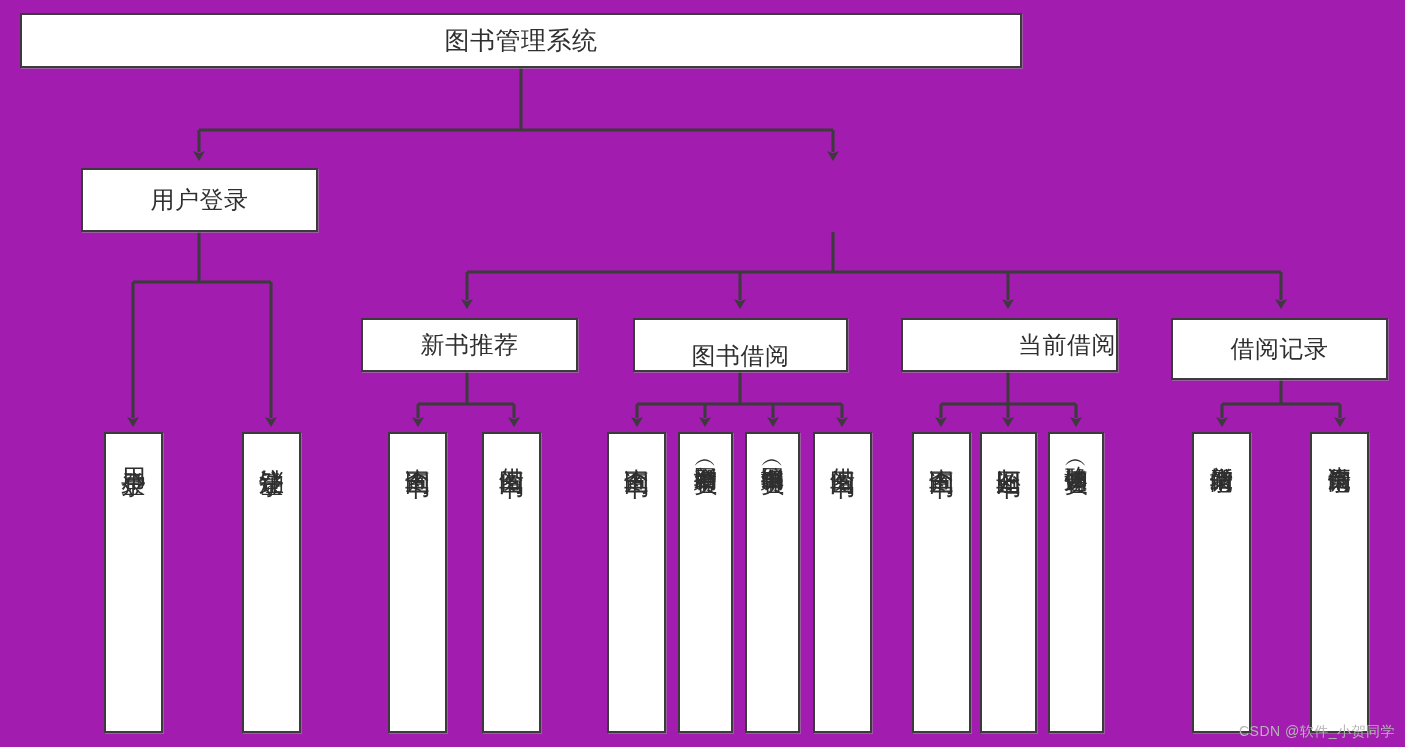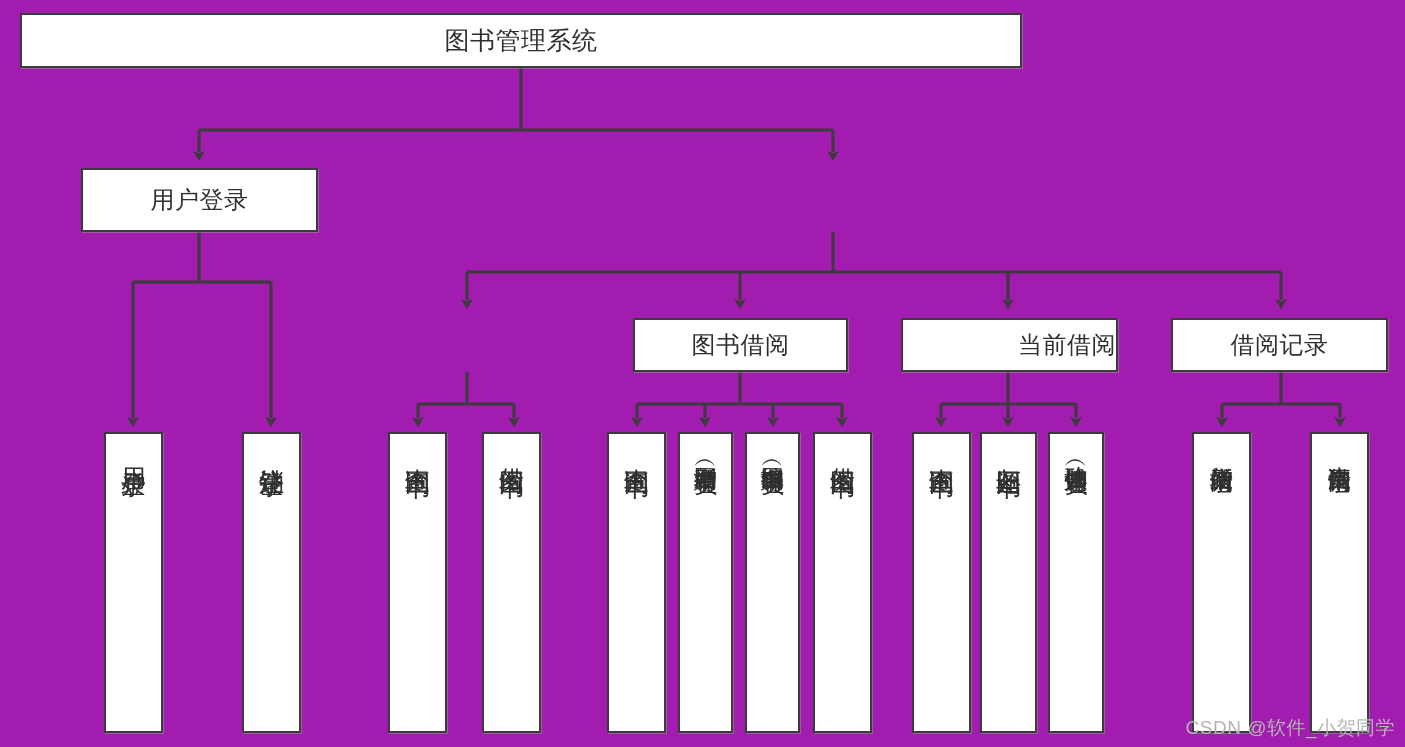--- a/index.html
+++ b/index.html
@@ -57,21 +57,21 @@
     font-size:25px;
     line-height:1.08;
     letter-spacing:2px;
     white-space:normal;
   }
   .node.v.tight .label{ font-size:23px; letter-spacing:1px; }
   .watermark{
     position:absolute;
     right:10px;
     bottom:6px;
-    font-size:19px;
+    font-size:14px;
     color:#b4b4b4;
     z-index:5;
     white-space:nowrap;
     letter-spacing:0.5px;
   }
 </style>
 </head>
 <body>
 
 <div id="canvas">
@@ -128,30 +128,33 @@
 
   <div class="node h root" style="left:20px;top:13px;width:1002px;height:55px;">
     <span class="label">图书管理系统</span>
   </div>
 
   <div class="node h" style="left:81px;top:168px;width:237px;height:64px;">
     <span class="label">用户登录</span>
   </div>
 
 
-
-  <div class="node h" style="left:633px;top:318px;width:215px;height:54px;">
+  <div class="node h" style="left:361px;top:318px;width:217px;height:54px;">
+    <span class="label">新书推荐</span>
+  </div>
+
+  <div class="node h" style="left:633px;top:318px;width:215px;height:54px;align-items:flex-end;">
     <span class="label">图书借阅</span>
   </div>
 
   <div class="node h" style="left:901px;top:318px;width:217px;height:54px;justify-content:flex-end;">
     <span class="label">当前借阅</span>
   </div>
 
-  <div class="node h" style="left:1171px;top:318px;width:217px;height:54px;">
+  <div class="node h" style="left:1171px;top:318px;width:217px;height:62px;">
     <span class="label">借阅记录</span>
   </div>
 
   <div class="node v" style="left:104px;top:432px;width:59px;height:301px;">
     <span class="label">用户登录</span>
   </div>
 
   <div class="node v" style="left:242px;top:432px;width:59px;height:301px;">
     <span class="label">注销登录</span>
   </div>

